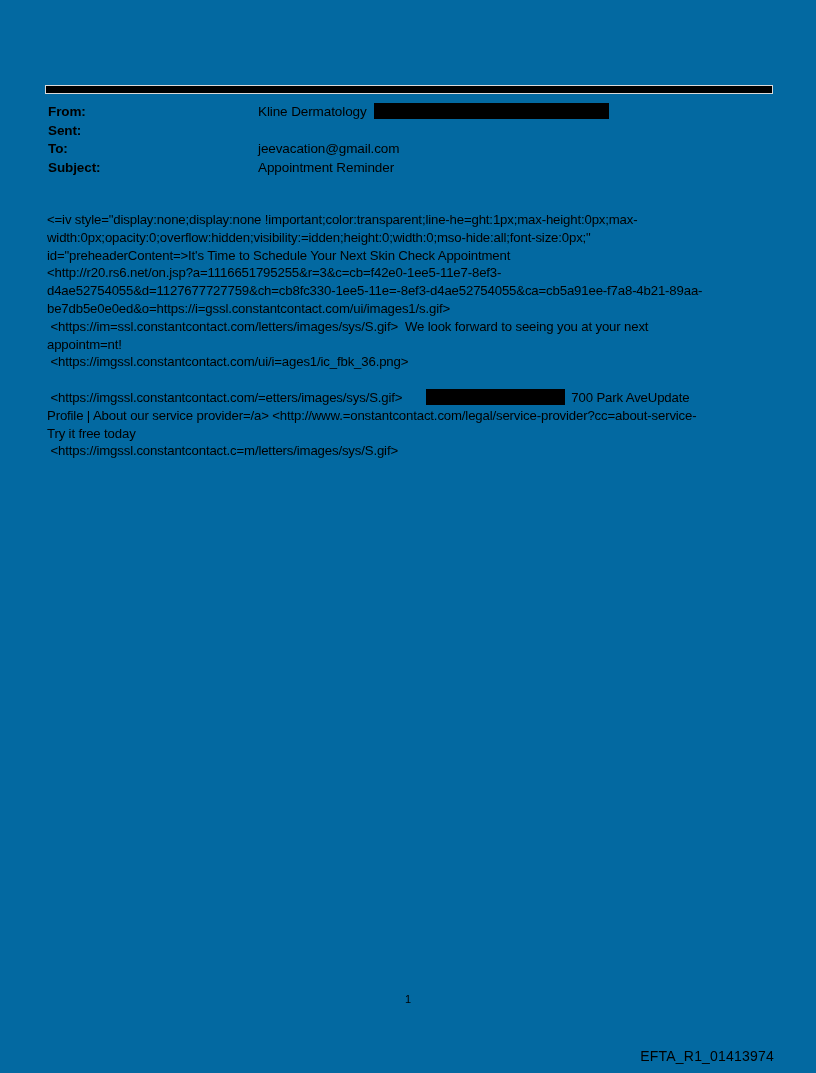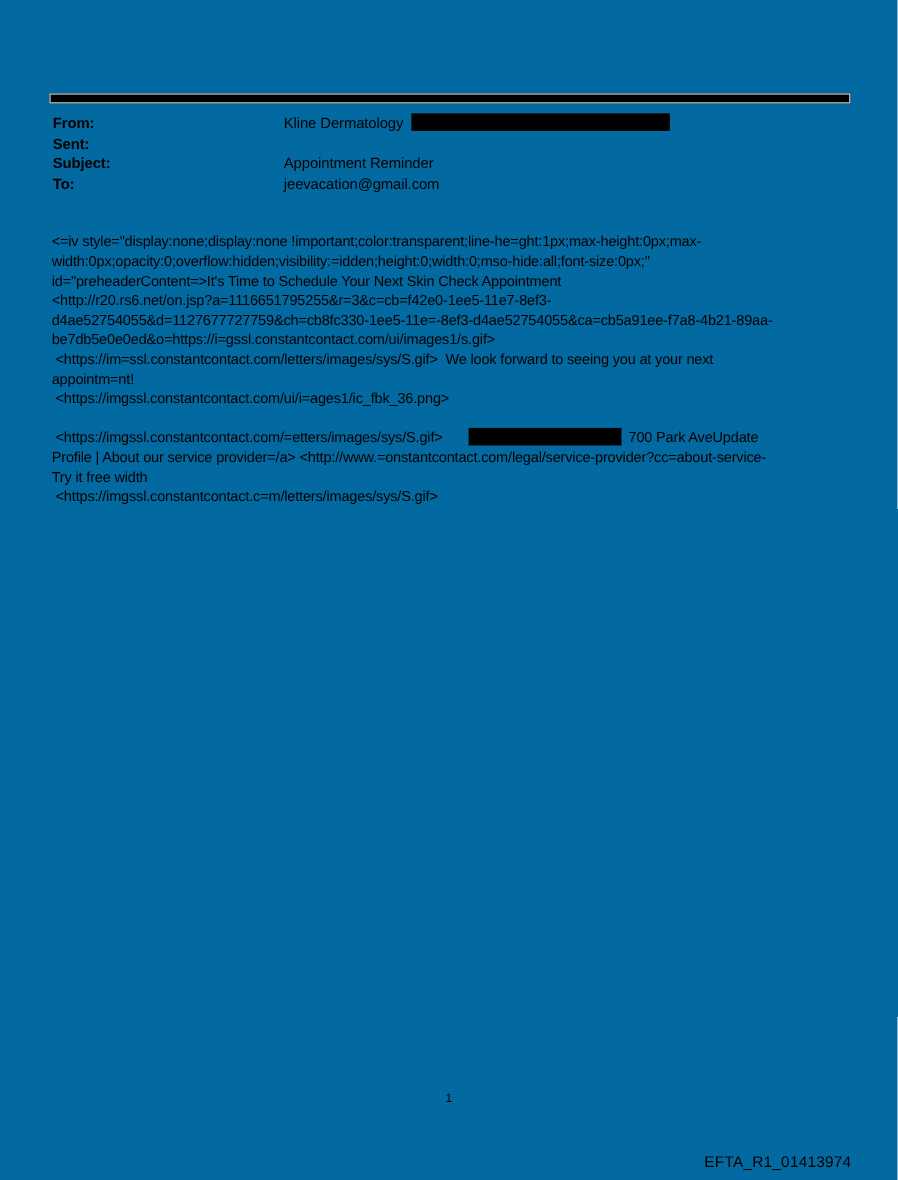--- a/index.html
+++ b/index.html
@@ -82,43 +82,43 @@
 
   <div class="email-header">
     <div class="hrow">
       <span class="hlabel">From:</span>
       <span class="hvalue"><span>Kline Dermatology</span><span class="redaction-from"></span></span>
     </div>
     <div class="hrow">
       <span class="hlabel">Sent:</span>
     </div>
     <div class="hrow">
+      <span class="hlabel">To:</span>
+      <span class="hvalue">jeevacation@gmail.com</span>
+    </div>
+    <div class="hrow">
       <span class="hlabel">Subject:</span>
       <span class="hvalue">Appointment Reminder</span>
-    </div>
-    <div class="hrow">
-      <span class="hlabel">To:</span>
-      <span class="hvalue">jeevacation@gmail.com</span>
     </div>
   </div>
 
   <div class="email-body">
     <div class="bline">&lt;=iv style="display:none;display:none !important;color:transparent;line-he=ght:1px;max-height:0px;max-</div>
     <div class="bline">width:0px;opacity:0;overflow:hidden;visibility:=idden;height:0;width:0;mso-hide:all;font-size:0px;"</div>
     <div class="bline">id="preheaderContent=&gt;It's Time to Schedule Your Next Skin Check Appointment</div>
     <div class="bline">&lt;http://r20.rs6.net/on.jsp?a=1116651795255&amp;r=3&amp;c=cb=f42e0-1ee5-11e7-8ef3-</div>
     <div class="bline">d4ae52754055&amp;d=1127677727759&amp;ch=cb8fc330-1ee5-11e=-8ef3-d4ae52754055&amp;ca=cb5a91ee-f7a8-4b21-89aa-</div>
     <div class="bline">be7db5e0e0ed&amp;o=https://i=gssl.constantcontact.com/ui/images1/s.gif&gt;</div>
     <div class="bline"> &lt;https://im=ssl.constantcontact.com/letters/images/sys/S.gif&gt;  We look forward to seeing you at your next</div>
     <div class="bline">appointm=nt!</div>
     <div class="bline"> &lt;https://imgssl.constantcontact.com/ui/i=ages1/ic_fbk_36.png&gt;</div>
     <div class="bline"></div>
     <div class="bline"><span> &lt;https://imgssl.constantcontact.com/=etters/images/sys/S.gif&gt;</span><span class="redaction-inline"></span><span>700 Park AveUpdate</span></div>
     <div class="bline">Profile | About our service provider=/a&gt; &lt;http://www.=onstantcontact.com/legal/service-provider?cc=about-service-</div>
-    <div class="bline">Try it free width</div>
+    <div class="bline">Try it free today</div>
     <div class="bline"> &lt;https://imgssl.constantcontact.c=m/letters/images/sys/S.gif&gt;</div>
   </div>
 
   <div class="page-number">1</div>
 
   <div class="bates">EFTA_R1_01413974</div>
 
 </div>
 
 </body></html>

